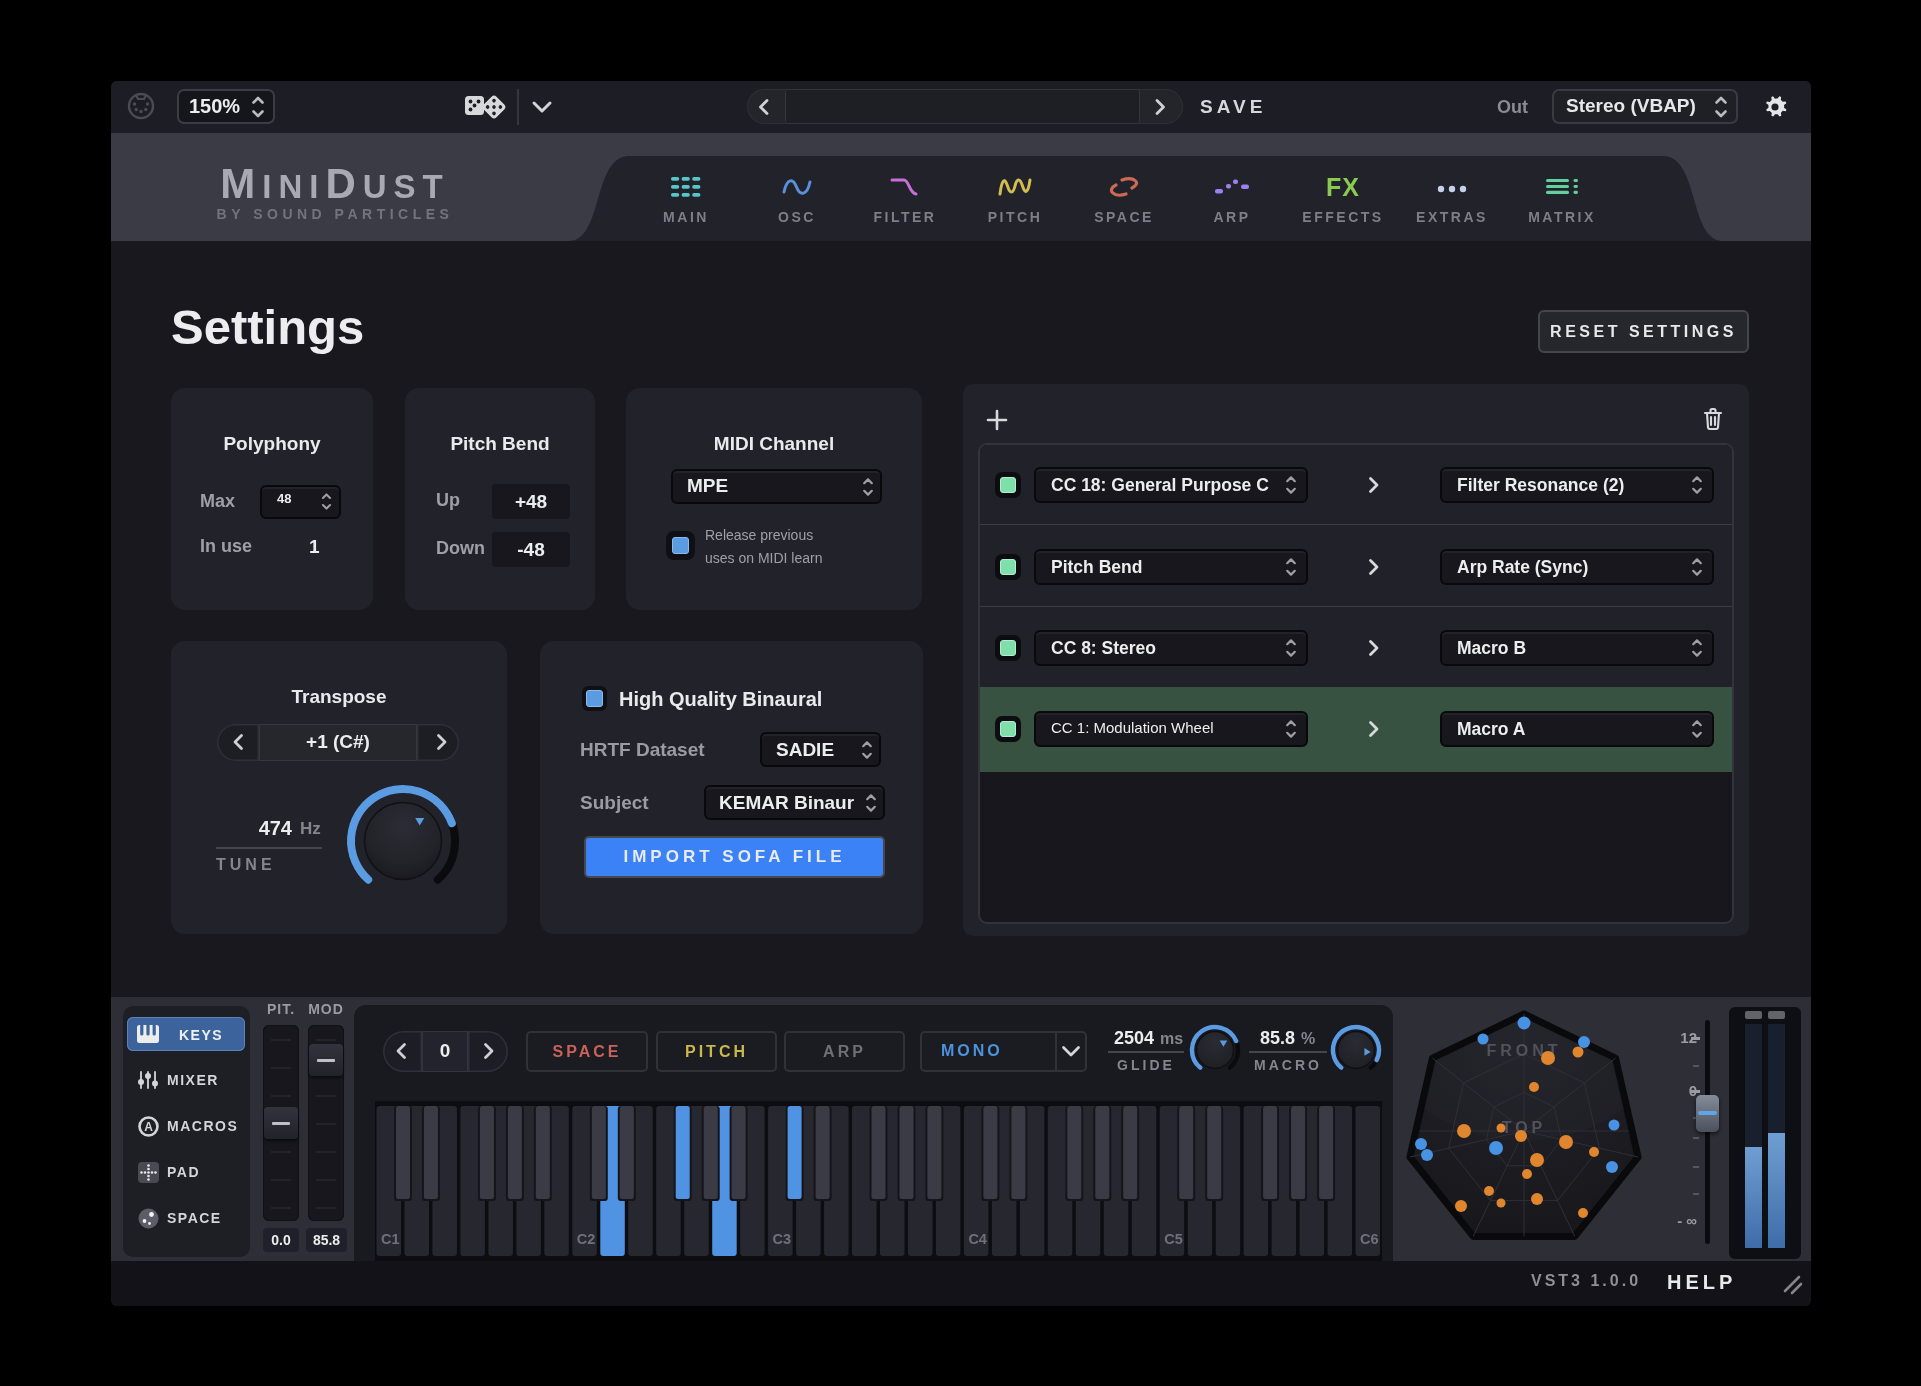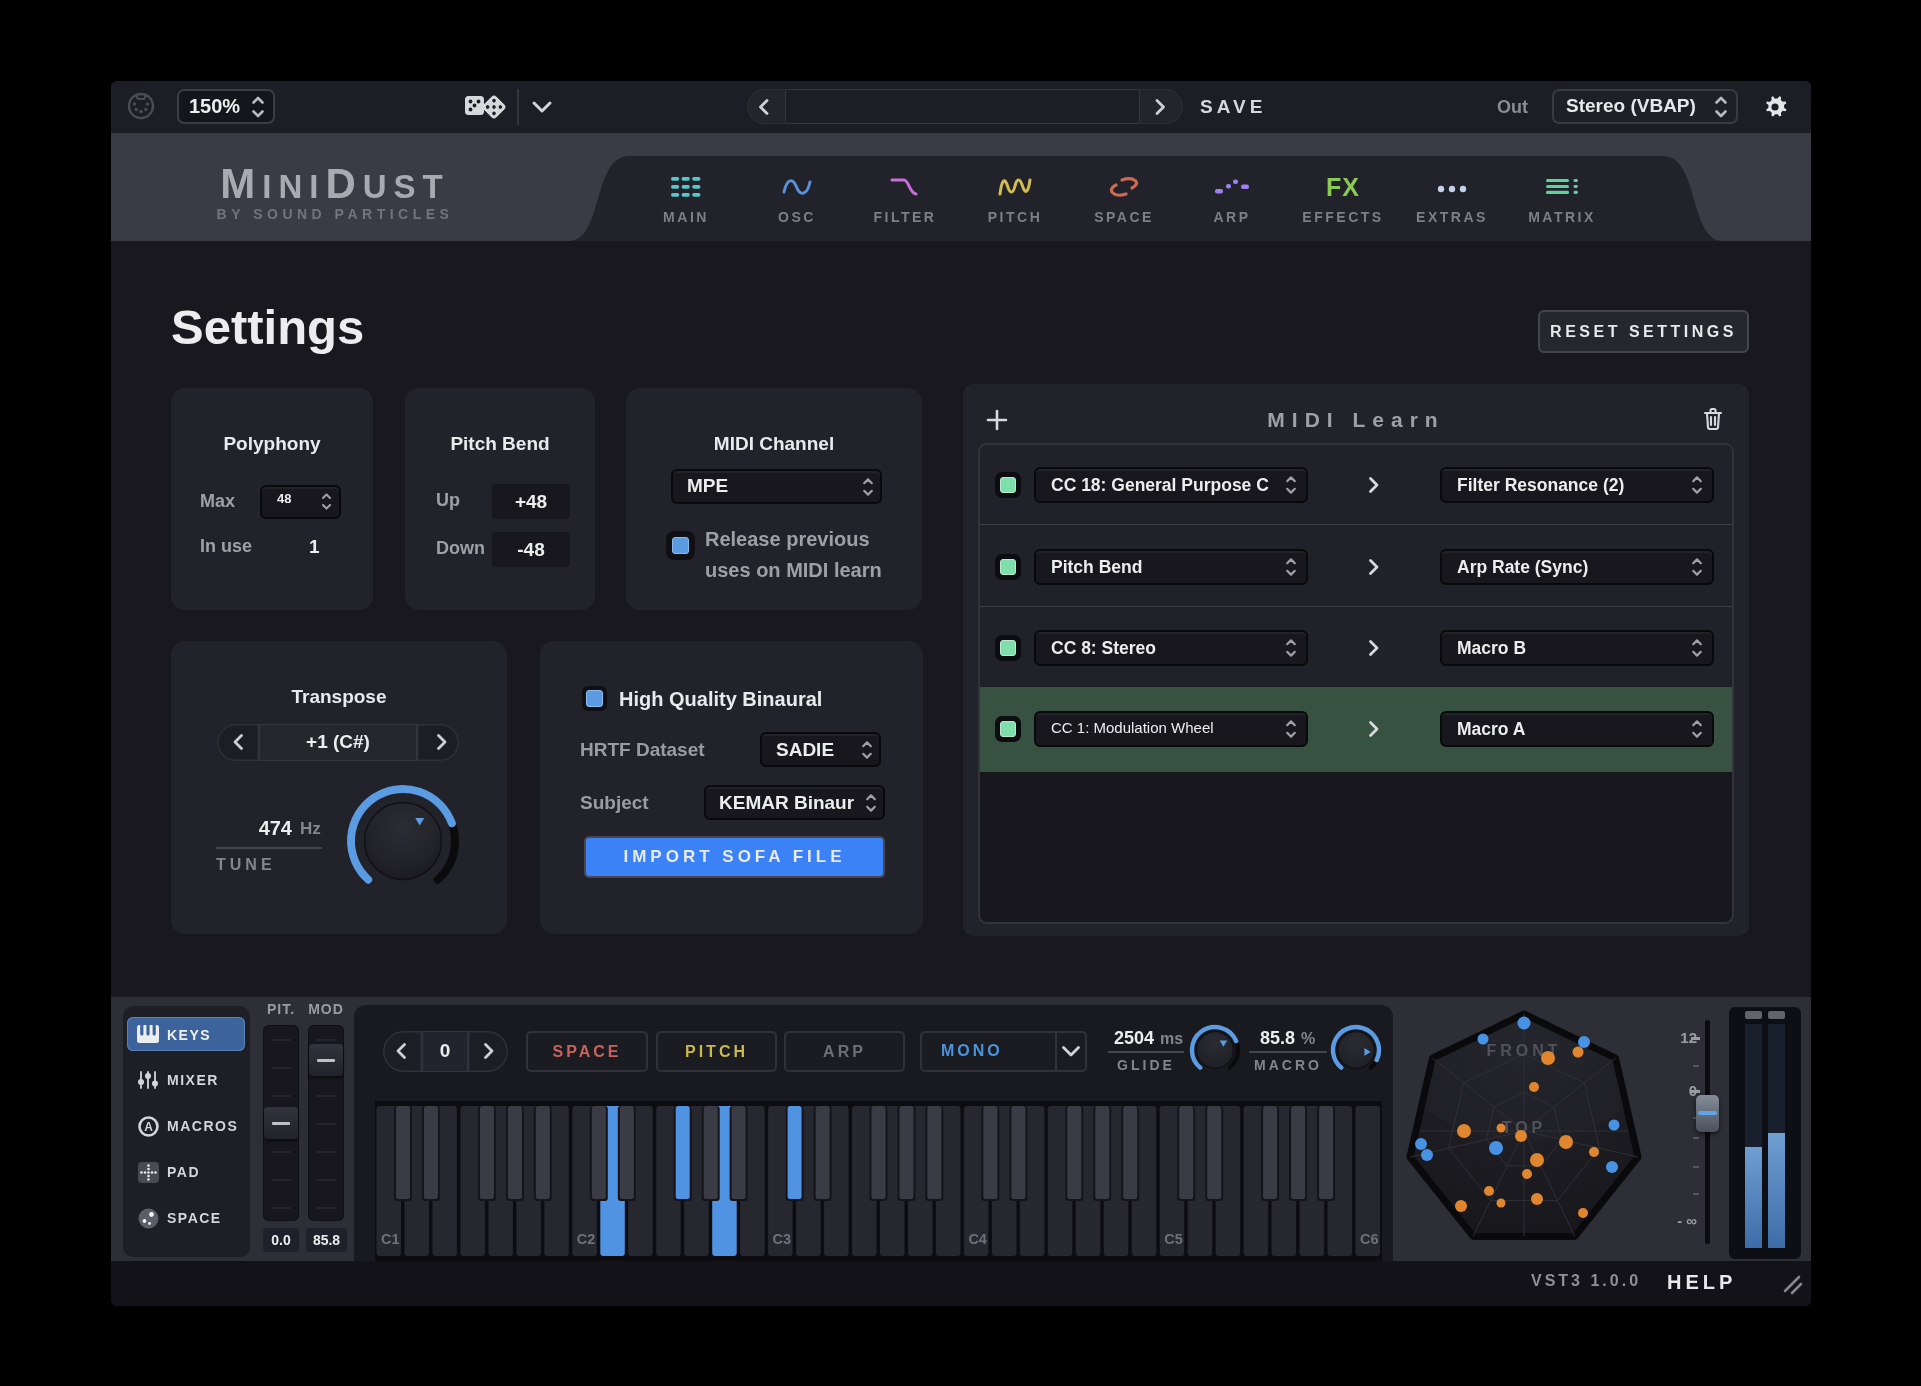--- a/index.html
+++ b/index.html
@@ -152,26 +152,25 @@
 <div class="card" style="left:515px;top:307px;width:296px;height:222px;"></div>
 <div class="cardtitle" style="left:515px;top:352px;width:296px;">MIDI Channel</div>
 <div class="ibox" style="left:560px;top:388px;width:211px;height:35px;"></div>
 <div class="abs" style="left:576px;top:394px;color:#eceded;font-weight:700;font-size:19px;">MPE</div>
 <svg class="abs" style="left:751px;top:395px" width="12" height="22" viewBox="0 0 14 26">
 <path d="M2.5 8.5 L7 4 L11.5 8.5" fill="none" stroke="#9fa0a6" stroke-width="2.6" stroke-linecap="round" stroke-linejoin="round"></path>
 <path d="M2.5 17.5 L7 22 L11.5 17.5" fill="none" stroke="#9fa0a6" stroke-width="2.6" stroke-linecap="round" stroke-linejoin="round"></path>
 </svg>
 <div class="abs" style="left:557px;top:452px;width:25px;height:25px;background:#101014;border-radius:6px;box-shadow:0 0 0 2px #101014;"></div>
 <div class="abs" style="left:561px;top:456px;width:17px;height:17px;background:#5b9be1;border-radius:3px;border:1px solid #8abbed;"></div>
-<div class="abs" style="left:594px;top:443px;color:#9fa0a6;font-weight:700;font-size:20px;line-height:31px;">Release previous<br>uses on MIDI learn</div>
+<div class="abs" style="left:594px;top:443px;color:#9fa0a6;font-weight:400;font-size:14px;line-height:23px;">Release previous<br>uses on MIDI learn</div>
 <div class="abs" style="left:852px;top:303px;width:786px;height:552px;background:#22222a;border-radius:10px;"></div>
 <svg class="abs" style="left:874px;top:327px" width="24" height="24" viewBox="0 0 24 24">
         <path d="M12 3 V21 M3 12 H21" stroke="#d8d9dc" stroke-width="2.6" stroke-linecap="round"></path>
       </svg>
-<div class="abs" style="left:852px;top:327px;width:786px;text-align:center;color:#9fa0a7;font-weight:700;font-size:21px;letter-spacing:7px;">MIDI Learn</div>
 <svg class="abs" style="left:1590px;top:325px" width="24" height="26" viewBox="0 0 24 26">
 <path d="M4 7 H20 M9.5 7 V4.5 A1.5 1.5 0 0 1 11 3 H13 A1.5 1.5 0 0 1 14.5 4.5 V7 M6 7 L7 21.5 A1.8 1.8 0 0 0 8.8 23 H15.2 A1.8 1.8 0 0 0 17 21.5 L18 7" fill="none" stroke="#d8d9dc" stroke-width="2.1" stroke-linecap="round"></path>
 <path d="M10 11 V19 M14 11 V19" stroke="#d8d9dc" stroke-width="2.1" stroke-linecap="round"></path>
       </svg>
 <div class="abs" style="left:867px;top:362px;width:756px;height:481px;background:#17171d;border:2px solid #33343b;border-radius:9px;"></div>
       <div class="abs" style="left:869px;top:364px;width:752px;height:243px;background:#212129;border-radius:7px 7px 0 0;"></div>
 <div class="abs" style="left:884px;top:391px;width:26px;height:26px;background:#0d0d11;border-radius:7px;"></div>
 <div class="abs" style="left:889px;top:396px;width:16px;height:16px;background:#7fdfab;border-radius:3px;border:1px solid #b5ecd0;"></div>
 <div class="ibox" style="left:923px;top:386px;width:274px;height:36px;"></div>
 <div class="abs" style="left:940px;top:394px;color:#eceded;font-weight:700;font-size:17.5px;">CC 18: General Purpose C</div>
@@ -292,21 +291,21 @@
 <path d="M2.5 17.5 L7 22 L11.5 17.5" fill="none" stroke="#9fa0a6" stroke-width="2.6" stroke-linecap="round" stroke-linejoin="round"></path>
 </svg>
 <div class="abs ctr" style="left:473px;top:755px;width:301px;height:42px;background:#3b82f6;border:2px solid #47474d;border-radius:5px;color:#e9eaec;font-weight:700;font-size:17px;letter-spacing:4px;">IMPORT SOFA FILE</div>
 <div class="abs" style="left:0;top:916px;width:1700px;height:264px;background:#2e2e37;"></div>
 <div class="abs" style="left:243px;top:924px;width:1039px;height:256px;background:#191920;border-radius:12px 12px 0 0;"></div>
 <div class="abs" style="left:12px;top:925px;width:127px;height:251px;background:#1e1e25;border-radius:10px;"></div>
 <div class="abs" style="left:16px;top:936px;width:118px;height:34px;background:#3d639c;border-radius:6px;box-shadow:inset 0 0 0 1px #5a82b8;"></div>
 <svg class="abs" style="left:26px;top:944px" width="22" height="18" viewBox="0 0 22 18">
 <path d="M0 2.5 A2.5 2.5 0 0 1 2.5 0 H3.2 V9 A1.6 1.6 0 0 0 6.4 9 V0 H9.4 V9 A1.6 1.6 0 0 0 12.6 9 V0 H15.6 V9 A1.6 1.6 0 0 0 18.8 9 V0 H19.5 A2.5 2.5 0 0 1 22 2.5 V15.5 A2.5 2.5 0 0 1 19.5 18 H2.5 A2.5 2.5 0 0 1 0 15.5 Z" fill="#eceded"></path>
 </svg>
-<div class="abs" style="left:56px;top:946px;color:#eef0f2;font-weight:700;font-size:14px;letter-spacing:1.5px;">KEYS</div>
+<div class="abs" style="left:68px;top:946px;color:#eef0f2;font-weight:700;font-size:14px;letter-spacing:1.5px;">KEYS</div>
 <div class="abs" style="left:56px;top:991px;color:#d4d5d9;font-weight:700;font-size:14px;letter-spacing:1.5px;">MIXER</div>
 <div class="abs" style="left:56px;top:1037px;color:#d4d5d9;font-weight:700;font-size:14px;letter-spacing:1.5px;">MACROS</div>
 <div class="abs" style="left:56px;top:1083px;color:#d4d5d9;font-weight:700;font-size:14px;letter-spacing:1.5px;">PAD</div>
 <div class="abs" style="left:56px;top:1129px;color:#d4d5d9;font-weight:700;font-size:14px;letter-spacing:1.5px;">SPACE</div>
 <svg class="abs" style="left:26px;top:989px" width="22" height="20" viewBox="0 0 22 20">
 <g stroke="#d4d5d9" stroke-width="1.8" stroke-linecap="round">
           <path d="M4 2 V18 M11 2 V18 M18 2 V18"></path>
         </g>
 <circle cx="4" cy="12" r="3" fill="#d4d5d9"></circle>
 <circle cx="11" cy="6" r="3" fill="#d4d5d9"></circle>

